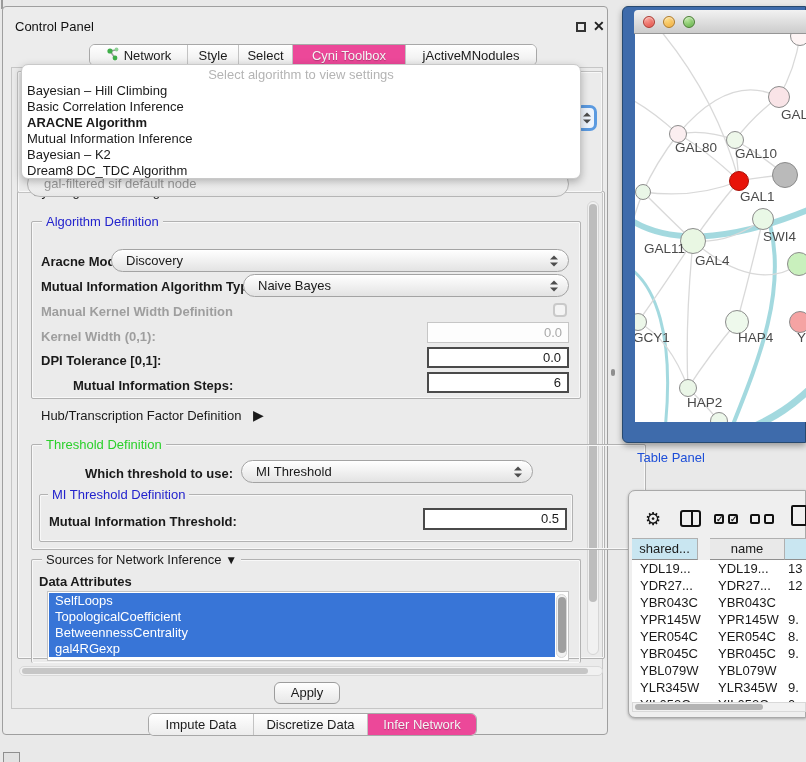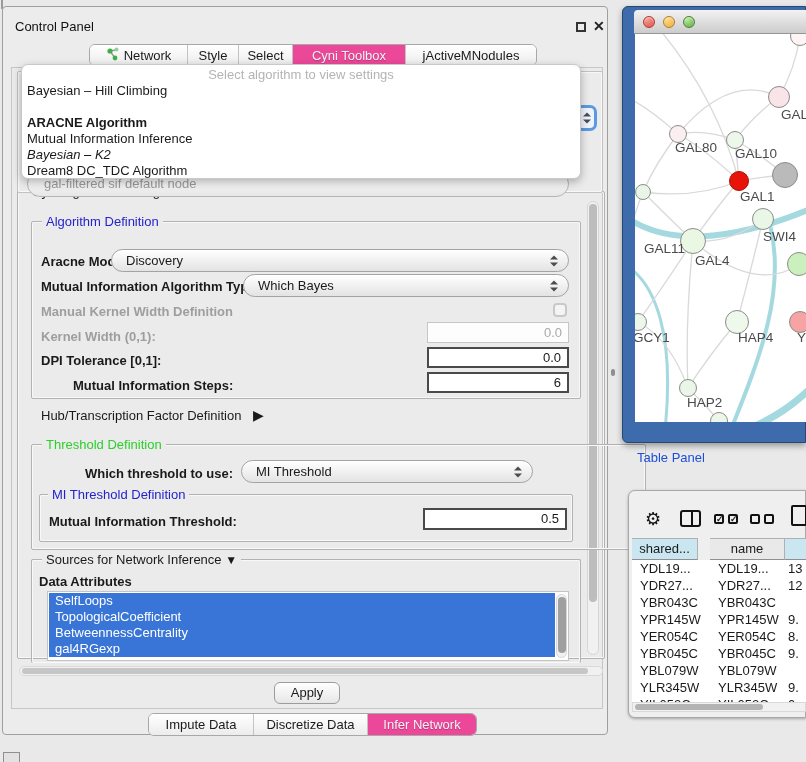--- a/index.html
+++ b/index.html
@@ -173,23 +173,24 @@
         <i class="dn"></i>
       </span>
   </div>
   <div class="abs ghost-combo">
     <span>gal-filtered sif default node</span>
   </div>
 
   <div class="abs dd">
     <div class="dd-head">Select algorithm to view settings</div>
     <div class="dd-item" style="top:18px;">Bayesian – Hill Climbing</div>
+    <div class="dd-item" style="top:34px;">Basic Correlation Inference</div>
     <div class="dd-item bold" style="top:50px;">ARACNE Algorithm</div>
     <div class="dd-item" style="top:66px;">Mutual Information Inference</div>
-    <div class="dd-item" style="top:82px;font-style:italic;">Bayesian – K2</div>
+    <div class="dd-item" style="top:82px;">Bayesian – K2</div>
     <div class="dd-item" style="top:98px;">Dream8 DC_TDC Algorithm</div>
   </div>
 
   <div class="abs grp" style="left:14px; top:184px; width:588px; height:468px;">
     <span class="lg">Cyni Algorithm Settings</span>
   </div>
 
   <div class="sb-v" style="left:584px; top:194px; height:454px;">
     <div class="th" style="top:2px; height:398px;"></div>
   </div>
@@ -202,21 +203,21 @@
   <div class="combo" style="left:108px; top:242px; width:458px;">
     <span>Discovery</span>
     <span class="spin">
         <i class="up"></i>
         <i class="dn"></i>
       </span>
   </div>
 
   <div class="lbl" style="left:38px; top:272px;">Mutual Information Algorithm Type:</div>
   <div class="combo" style="left:240px; top:267px; width:326px;">
-    <span>Which Bayes</span>
+    <span>Naive Bayes</span>
     <span class="spin">
         <i class="up"></i>
         <i class="dn"></i>
       </span>
   </div>
 
   <div class="lbl dis" style="left:38px; top:297px;">Manual Kernel Width Definition</div>
   <div class="cb" style="left:550px; top:296px;"></div>
 
   <div class="lbl dis" style="left:38px; top:322px;">Kernel Width (0,1):</div>

